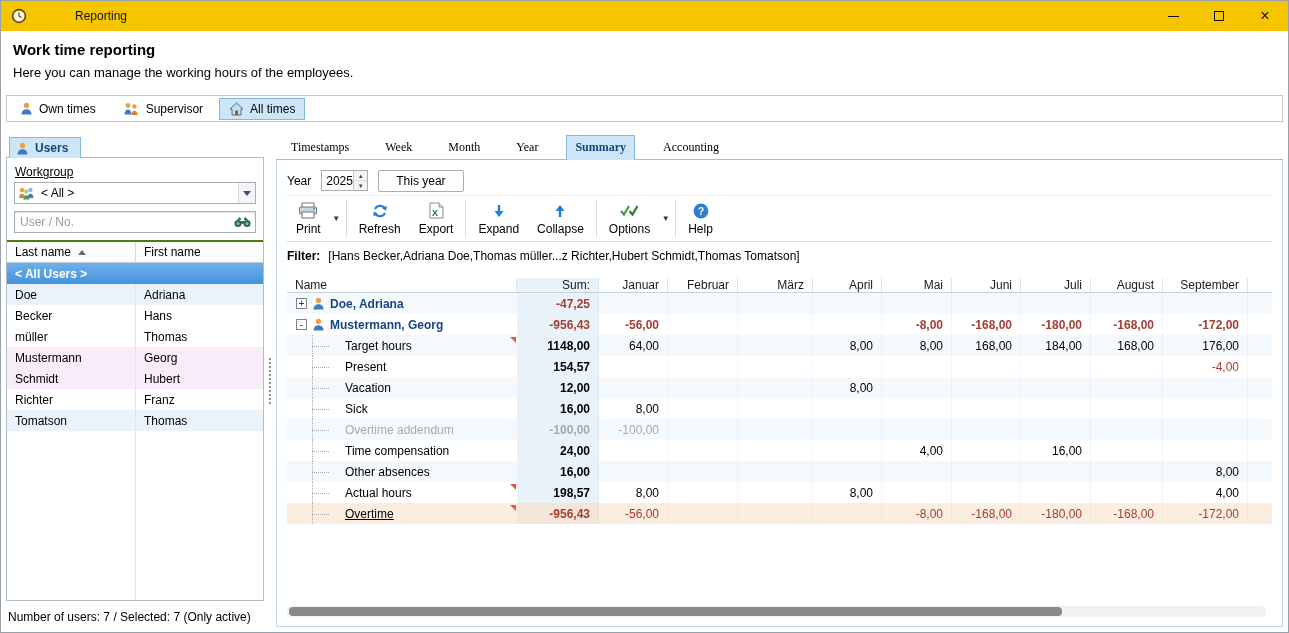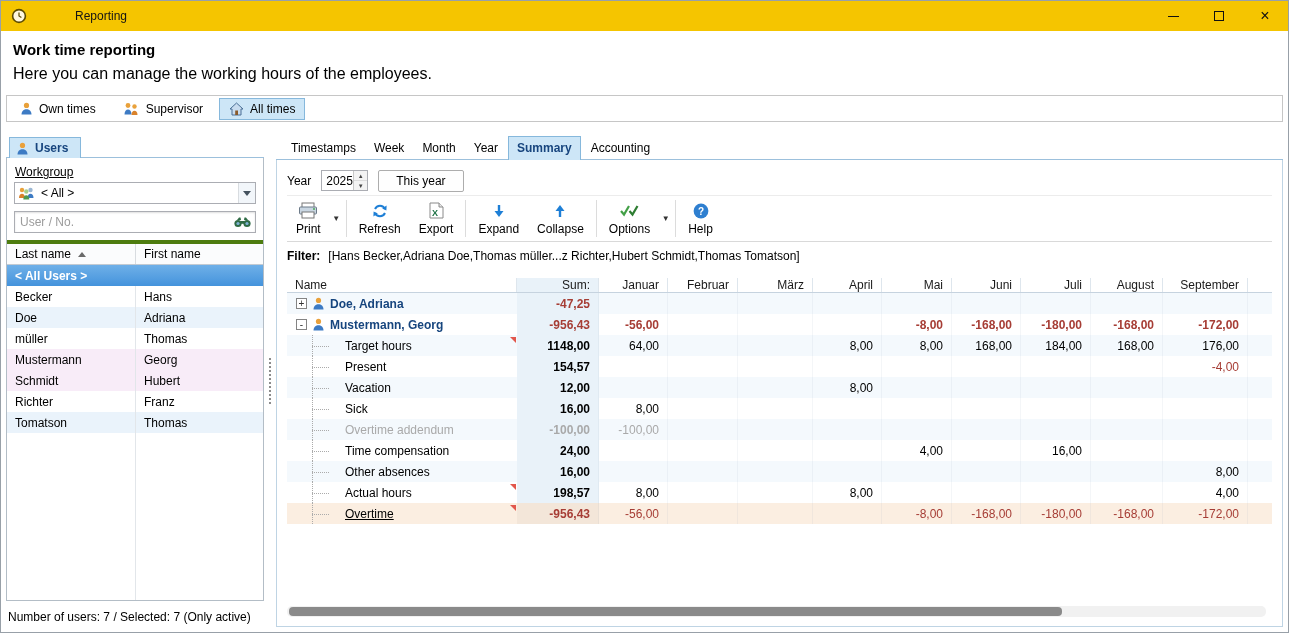--- a/index.html
+++ b/index.html
@@ -17,21 +17,21 @@
   .tb-title{margin-left:8px;font-size:12px;color:#141414;}
   .win-controls{margin-left:auto;display:flex;height:100%;}
   .win-btn{width:46px;height:100%;display:flex;align-items:center;justify-content:center;}
   .glyph-min{width:11px;height:1px;background:#111;display:block;}
   .glyph-max{width:10px;height:10px;border:1px solid #111;display:block;}
   .glyph-close{font-size:16px;line-height:1;color:#111;}
 
   
   .header-area{height:62px;flex:none;padding:10px 12px 0;}
   .page-title{font-size:15px;font-weight:bold;}
-  .page-subtitle{margin-top:7px;font-size:16px;}
+  .page-subtitle{margin-top:7px;font-size:13px;}
 
   
   .mode-bar{margin:2px 5px 12px;border:1px solid #C6C6C6;height:27px;flex:none;display:flex;align-items:center;padding:1px 3px;gap:6px;}
   .mode-tab{display:flex;align-items:center;gap:6px;padding:3px 9px;height:22px;border:1px solid transparent;}
   .mode-tab.selected{background:var(--selection-bg);border:1px solid var(--selection-border);}
 
   .main{flex:1;display:flex;padding:0 5px 5px;gap:3px;min-height:0;}
 
   
   .left-col{width:258px;flex:none;display:flex;flex-direction:column;min-height:0;}
@@ -39,41 +39,41 @@
   .lp-tab{display:flex;align-items:center;gap:6px;padding:3px 12px 3px 6px;background:var(--selection-bg);border:1px solid var(--selection-border);border-bottom:none;font-weight:bold;color:#17457E;margin-bottom:-1px;z-index:2;}
   .left-box{flex:1;border:1px solid #B3BDC6;border-top:none;display:flex;flex-direction:column;min-height:0;background:#fff;}
   .wg-label{margin:7px 8px 3px;text-decoration:underline;}
   .wg-select{margin:0 7px;height:22px;border:1px solid #ABADB3;display:flex;align-items:center;padding-left:3px;gap:6px;background:#fff;}
   .wg-chevron{margin-left:auto;width:17px;align-self:stretch;display:flex;align-items:center;justify-content:center;background:#F2F6FA;border-left:1px solid #D8DCE0;}
   .tri-down{width:0;height:0;border-left:4px solid transparent;border-right:4px solid transparent;border-top:5px solid #44525E;}
   .search-box{margin:7px 7px 0;height:22px;border:1px solid #ABADB3;display:flex;align-items:center;box-shadow:inset 0 1px 2px rgba(0,0,0,0.13);background:#fff;}
   .search-input{flex:1;min-width:0;border:none;outline:none;padding:0 5px;font:12px "Liberation Sans",sans-serif;color:#444;background:transparent;}
   .search-input::placeholder{color:#9C9C9C;}
   .binoc{width:26px;display:flex;justify-content:center;align-items:center;}
-  .user-table{margin-top:7px;flex:1;display:flex;flex-direction:column;border-top:4px solid #4d7c0f;min-height:0;overflow:hidden;}
+  .user-table{margin-top:7px;flex:1;display:flex;flex-direction:column;border-top:2px solid #4d7c0f;min-height:0;overflow:hidden;}
   .ut-header{display:flex;height:21px;flex:none;border-bottom:1px solid #C2CAD2;background:#FBFCFD;}
   .ut-h1{width:129px;padding-left:8px;border-right:1px solid #D8DCE0;display:flex;gap:7px;align-items:center;}
   .ut-h2{flex:1;padding-left:8px;display:flex;align-items:center;}
   .sort-arrow{width:0;height:0;border-left:4px solid transparent;border-right:4px solid transparent;border-bottom:5px solid #6A6A6A;}
   .u-all{height:21px;flex:none;display:flex;align-items:center;padding-left:8px;background:linear-gradient(#6FB0E8,#4493DC);color:#fff;font-weight:bold;}
   .u-row{height:21px;flex:none;display:flex;align-items:stretch;}
   .u-c1{width:129px;padding-left:8px;border-right:1px solid #E2E6EA;display:flex;align-items:center;}
   .u-c2{flex:1;padding-left:8px;display:flex;align-items:center;}
   .tint-blue{background:var(--tint-blue);} .tint-pink{background:var(--tint-pink);} .tint-white{background:#fff;}
   .u-filler{flex:1;display:flex;}
   .u-filler-left{width:129px;border-right:1px solid #E2E6EA;}
   .lp-status{height:26px;flex:none;display:flex;align-items:center;padding:5px 2px 0;}
 
   
   .splitter{width:6px;flex:none;position:relative;}
   .splitter::after{content:"";position:absolute;left:2px;top:50%;transform:translateY(-50%);height:46px;border-left:2px dotted #8C8C8C;}
 
   
   .right-col{flex:1;display:flex;flex-direction:column;min-width:0;min-height:0;}
-  .view-tabs{height:26px;flex:none;display:flex;align-items:flex-end;padding-left:7px;gap:2px;border-bottom:1px solid #9CC0DC;}
+  .view-tabs{height:26px;flex:none;display:flex;align-items:flex-end;padding-left:7px;gap:20px;border-bottom:1px solid #9CC0DC;font-family:Liberation Serif, serif;}
   .view-tab{padding:4px 8px;}
   .view-tab.selected{background:var(--selection-bg);border:1px solid var(--selection-border);border-bottom:none;font-weight:bold;color:#17457E;margin-bottom:-1px;padding-bottom:5px;z-index:2;}
   .right-box{flex:1;border:1px solid #BFD4E4;border-top:none;display:flex;flex-direction:column;padding:6px 10px 0;position:relative;min-height:0;background:#fff;}
 
   .year-row{height:29px;flex:none;display:flex;align-items:center;gap:10px;}
   .spinner{height:21px;width:47px;border:1px solid #ABADB3;display:flex;background:#fff;}
   .spin-val{flex:1;display:flex;align-items:center;padding-left:4px;}
   .spin-btns{width:15px;display:flex;flex-direction:column;border-left:1px solid #C8C8C8;}
   .spin-up,.spin-down{flex:1;font-size:6px;display:flex;align-items:center;justify-content:center;background:#F3F3F3;color:#444;}
   .spin-up{border-bottom:1px solid #DCDCDC;}
@@ -234,27 +234,27 @@
             <div class="ut-h1">
               <span>Last name</span>
               <span class="sort-arrow"></span>
             </div>
             <div class="ut-h2">
               <span>First name</span>
             </div>
           </div>
           <div class="u-all">&lt; All Users &gt;</div>
           <div style="display:flex;flex-direction:column;">
+              <div class="u-row tint-blue">
+                <div class="u-c1">Doe</div>
+                <div class="u-c2">Adriana</div>
+              </div>
               <div class="u-row tint-white">
                 <div class="u-c1">Becker</div>
                 <div class="u-c2">Hans</div>
-              </div>
-              <div class="u-row tint-blue">
-                <div class="u-c1">Doe</div>
-                <div class="u-c2">Adriana</div>
               </div>
               <div class="u-row tint-white">
                 <div class="u-c1">müller</div>
                 <div class="u-c2">Thomas</div>
               </div>
               <div class="u-row tint-pink">
                 <div class="u-c1">Mustermann</div>
                 <div class="u-c2">Georg</div>
               </div>
               <div class="u-row tint-pink">

